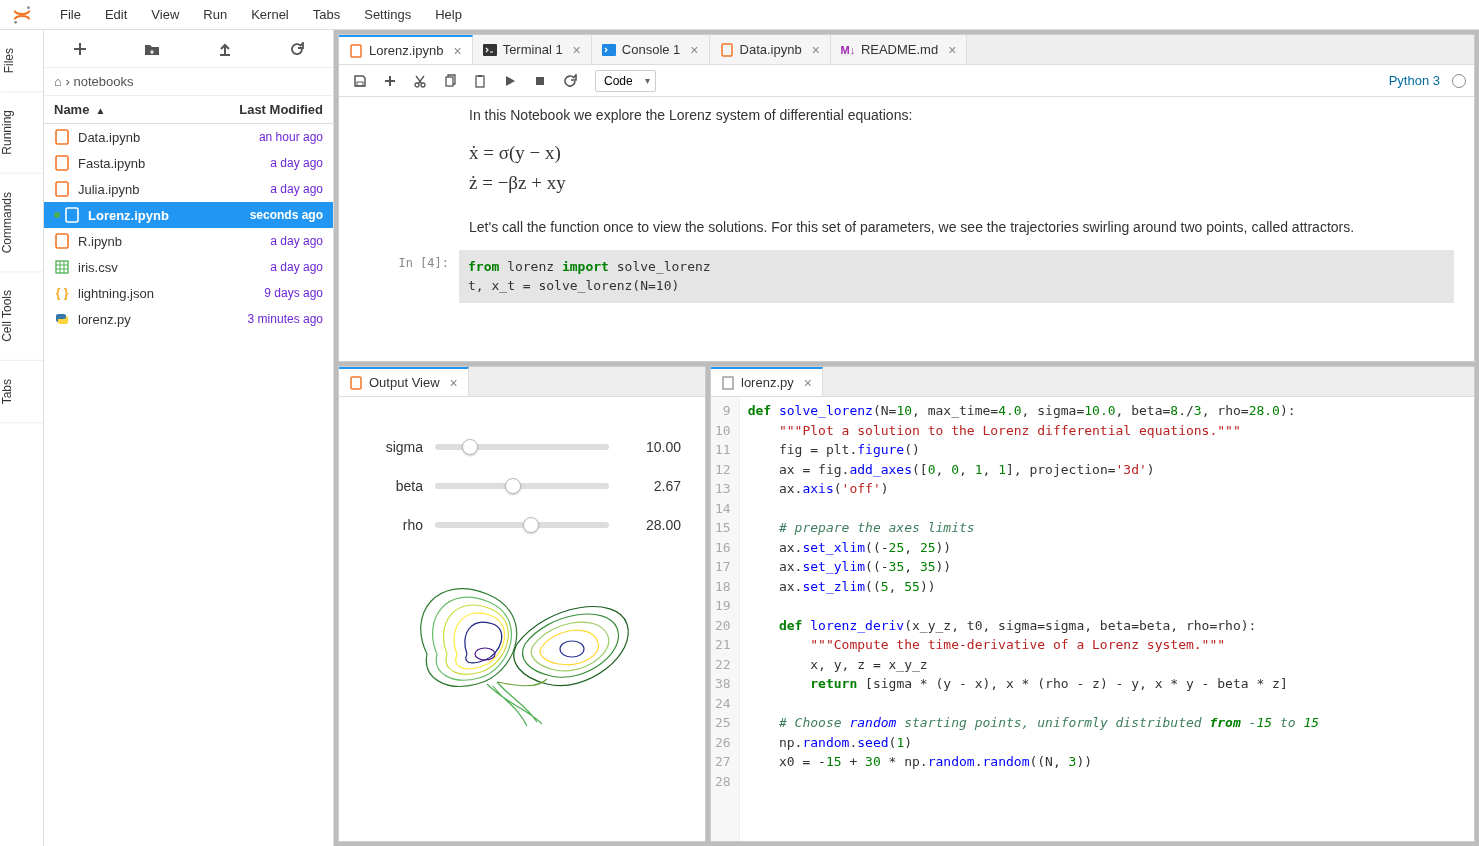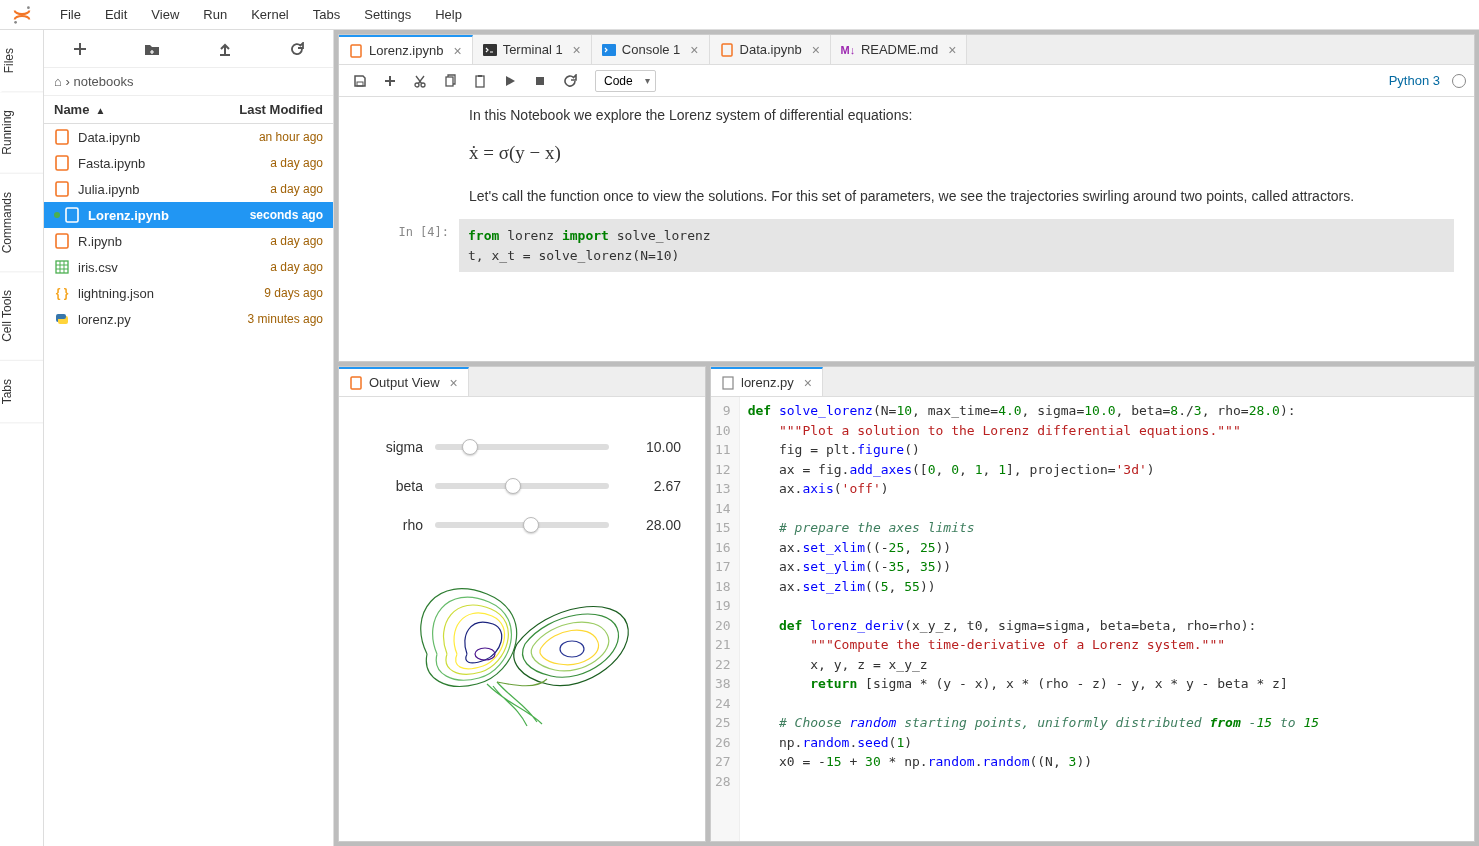--- a/index.html
+++ b/index.html
@@ -26,21 +26,21 @@
 .fb-header { display:flex; padding:6px 10px; border-bottom:1px solid #ddd; font-weight:600; font-size:13px;}
 .fb-header .col-name { flex:1; }
 .fb-header .sort-ar { margin-left:6px; font-size:10px;}
 .fb-list { flex:1; overflow:auto; }
 .fb-row { display:flex; align-items:center; padding:5px 10px; cursor:pointer; }
 .fb-row.selected { background:#2196f3; color:#fff; font-weight:600; }
 .fb-row.selected .fb-time { color:#fff; }
 .fb-row.running::before { content:''; width:6px; height:6px; background:#4caf50; border-radius:50%; margin-right:4px; }
 .fb-icon { width:16px; height:16px; margin-right:8px; display:flex; align-items:center; justify-content:center; font-size:13px; }
 .fb-name { flex:1; }
-.fb-time { color:#a16207; font-size:12px; text-align:right; }
+.fb-time { color:#6d28d9; font-size:12px; text-align:right; }
 
 
 .workarea { flex:1; background:#bdbdbd; display:flex; flex-direction:column; padding:4px; gap:4px; }
 
 
 .panel { background:#fff; display:flex; flex-direction:column; border:1px solid #ccc; }
 .panel.notebook { flex:0 0 328px; }
 
 
 .tabstrip { display:flex; background:#eee; border-bottom:1px solid #ddd; height:30px; }
@@ -339,20 +339,21 @@
         </div>
         <div class="spacer"></div>
         <div class="kernel-name">Python 3</div>
         <div class="kernel-circle"></div>
       </div>
       <div class="nb-body">
         <div class="md-cell">
           <p>In this Notebook we explore the Lorenz system of differential equations:</p>
           <div class="equations">
             <div>ẋ = σ(y − x)</div>
+            <div>ż = −βz + xy</div>
           </div>
           <p>Let's call the function once to view the solutions. For this set of parameters, we see the trajectories swirling around two points, called attractors.</p>
         </div>
         <div class="code-cell">
           <div class="prompt">In [4]:</div>
           <div class="code-input"><span class="kw">from</span> <span>lorenz</span> <span class="kw">import</span> <span>solve_lorenz</span>
 <span>t, x_t = solve_lorenz(N=10)</span></div>
         </div>
       </div>
     </div>

